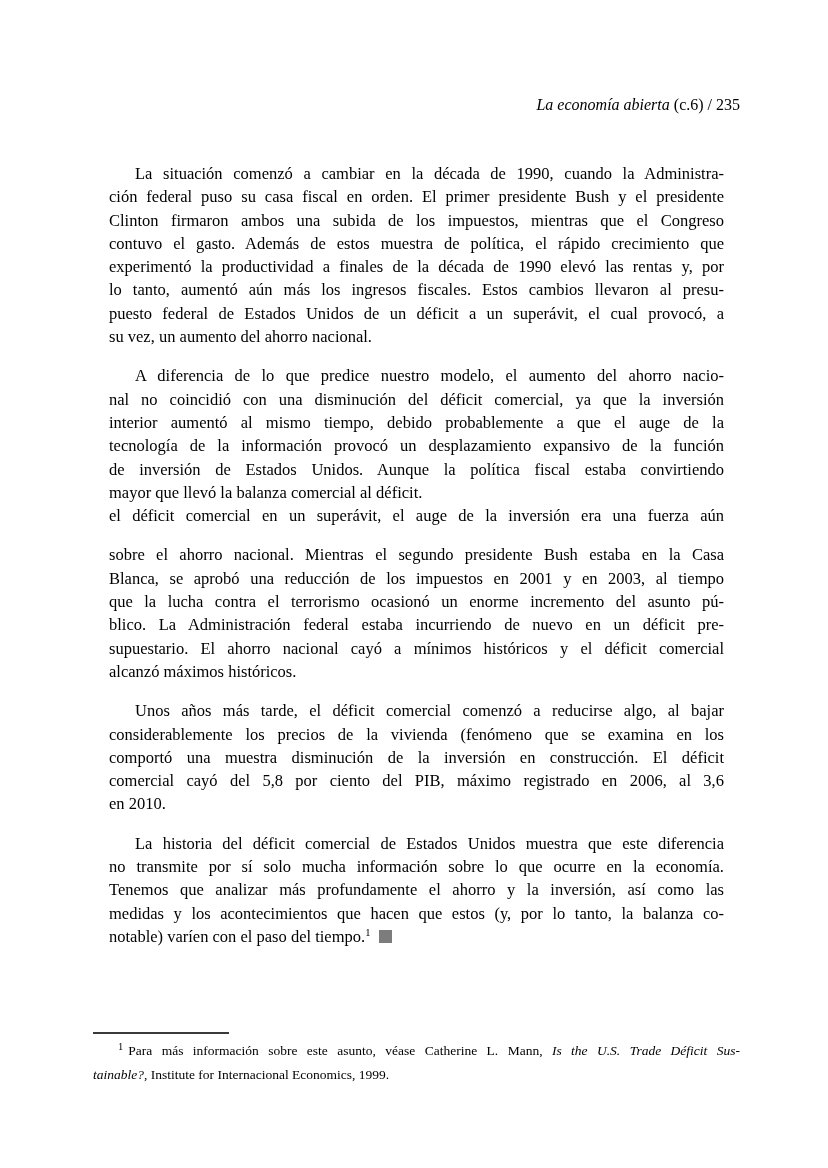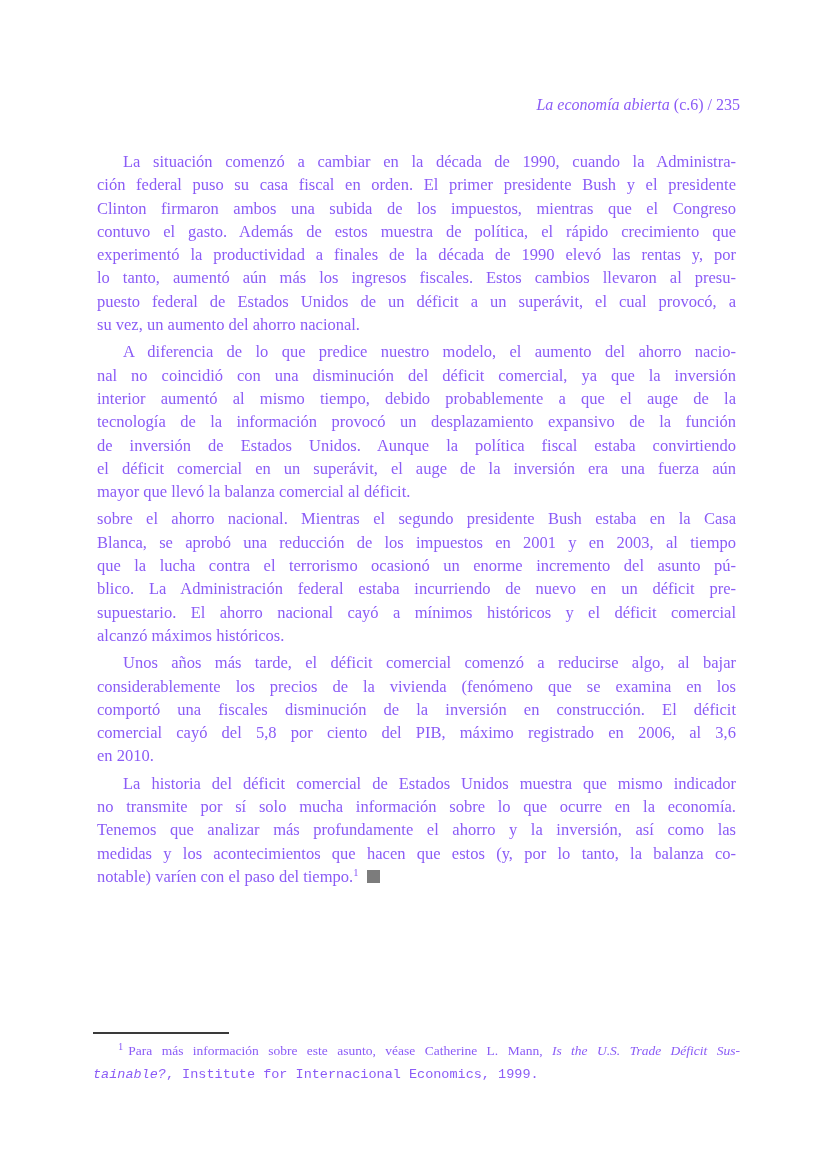--- a/index.html
+++ b/index.html
@@ -2,21 +2,21 @@
 <html><head>
 <meta charset="utf-8">
 <style>
   html, body { margin: 0; padding: 0; background: #ffffff; }
   .page {
     position: relative;
     width: 828px;
     height: 1168px;
     background: #ffffff;
     font-family: "Liberation Serif", "DejaVu Serif", serif;
-    color: #8b5cf6;
+    color: #000000;
     overflow: hidden;
   }
   .running-header {
     position: absolute;
     top: 95px;
     left: 93px;
     width: 647px;
     text-align: right;
     font-size: 16px;
     line-height: 20px;
@@ -24,21 +24,21 @@
   }
   .running-header .it { font-style: italic; }
   .body-text {
     position: absolute;
     top: 146px;
     left: 93px;
     width: 647px;
     font-size: 16.5px;
     line-height: 23.3px;
   }
-  .para { margin: 4px; }
+  .para { margin: 16px; }
   .line { text-align: justify; text-align-last: justify; }
   .line.last { text-align: right; text-align-last: left; }
   .line.first { text-indent: 26px; }
   .fn-ref {
     font-size: 10.5px;
     vertical-align: super;
     line-height: 0;
   }
   .end-square {
     display: inline-block;
@@ -55,21 +55,21 @@
     font-size: 13.5px;
     line-height: 23.5px;
   }
   .footnote-rule {
     width: 136px;
     height: 0;
     border-top: 2px solid #3a3a3a;
     margin-bottom: 5px;
   }
   .fn-line1 { text-indent: 25px; text-align: justify; text-align-last: justify; }
-  .fn-line2 { text-align: left; font-family: Liberation Mono, monospace; }
+  .fn-line2 { text-align: left; }
   .fn-it { font-style: italic; }
   .footnote .fn-ref { margin-right: 5px; }
 </style>
 </head>
 <body>
 
 <div class="page">
 
   <div class="running-header"><span class="it">La economía abierta</span><span> (c.6) / 235</span></div>
 
@@ -85,43 +85,43 @@
       <div class="line">puesto federal de Estados Unidos de un déficit a un superávit, el cual provocó, a</div>
       <div class="line last">su vez, un aumento del ahorro nacional.</div>
     </div>
 
     <div class="para">
       <div class="line first">A diferencia de lo que predice nuestro modelo, el aumento del ahorro nacio-</div>
       <div class="line">nal no coincidió con una disminución del déficit comercial, ya que la inversión</div>
       <div class="line">interior aumentó al mismo tiempo, debido probablemente a que el auge de la</div>
       <div class="line">tecnología de la información provocó un desplazamiento expansivo de la función</div>
       <div class="line">de inversión de Estados Unidos. Aunque la política fiscal estaba convirtiendo</div>
+      <div class="line last">mayor que llevó la balanza comercial al déficit.</div>
       <div class="line">el déficit comercial en un superávit, el auge de la inversión era una fuerza aún</div>
-      <div class="line last">mayor que llevó la balanza comercial al déficit.</div>
     </div>
 
     <div class="para">
       <div class="line">sobre el ahorro nacional. Mientras el segundo presidente Bush estaba en la Casa</div>
       <div class="line">Blanca, se aprobó una reducción de los impuestos en 2001 y en 2003, al tiempo</div>
       <div class="line">que la lucha contra el terrorismo ocasionó un enorme incremento del asunto pú-</div>
       <div class="line">blico. La Administración federal estaba incurriendo de nuevo en un déficit pre-</div>
       <div class="line">supuestario. El ahorro nacional cayó a mínimos históricos y el déficit comercial</div>
       <div class="line last">alcanzó máximos históricos.</div>
     </div>
 
     <div class="para">
       <div class="line first">Unos años más tarde, el déficit comercial comenzó a reducirse algo, al bajar</div>
       <div class="line">considerablemente los precios de la vivienda (fenómeno que se examina en los</div>
-      <div class="line">comportó una fiscales disminución de la inversión en construcción. El déficit</div>
+      <div class="line">comportó una muestra disminución de la inversión en construcción. El déficit</div>
       <div class="line">comercial cayó del 5,8 por ciento del PIB, máximo registrado en 2006, al 3,6</div>
       <div class="line last">en 2010.</div>
     </div>
 
     <div class="para">
-      <div class="line first">La historia del déficit comercial de Estados Unidos muestra que mismo indicador</div>
+      <div class="line first">La historia del déficit comercial de Estados Unidos muestra que este diferencia</div>
       <div class="line">no transmite por sí solo mucha información sobre lo que ocurre en la economía.</div>
       <div class="line">Tenemos que analizar más profundamente el ahorro y la inversión, así como las</div>
       <div class="line">medidas y los acontecimientos que hacen que estos (y, por lo tanto, la balanza co-</div>
       <div class="line last"><span>notable) varíen con el paso del tiempo.</span><sup class="fn-ref">1</sup><span class="end-square" style="background: rgb(124, 124, 124);"></span></div>
     </div>
 
   </div>
 
   <div class="footnote">
     <div class="footnote-rule"></div>

